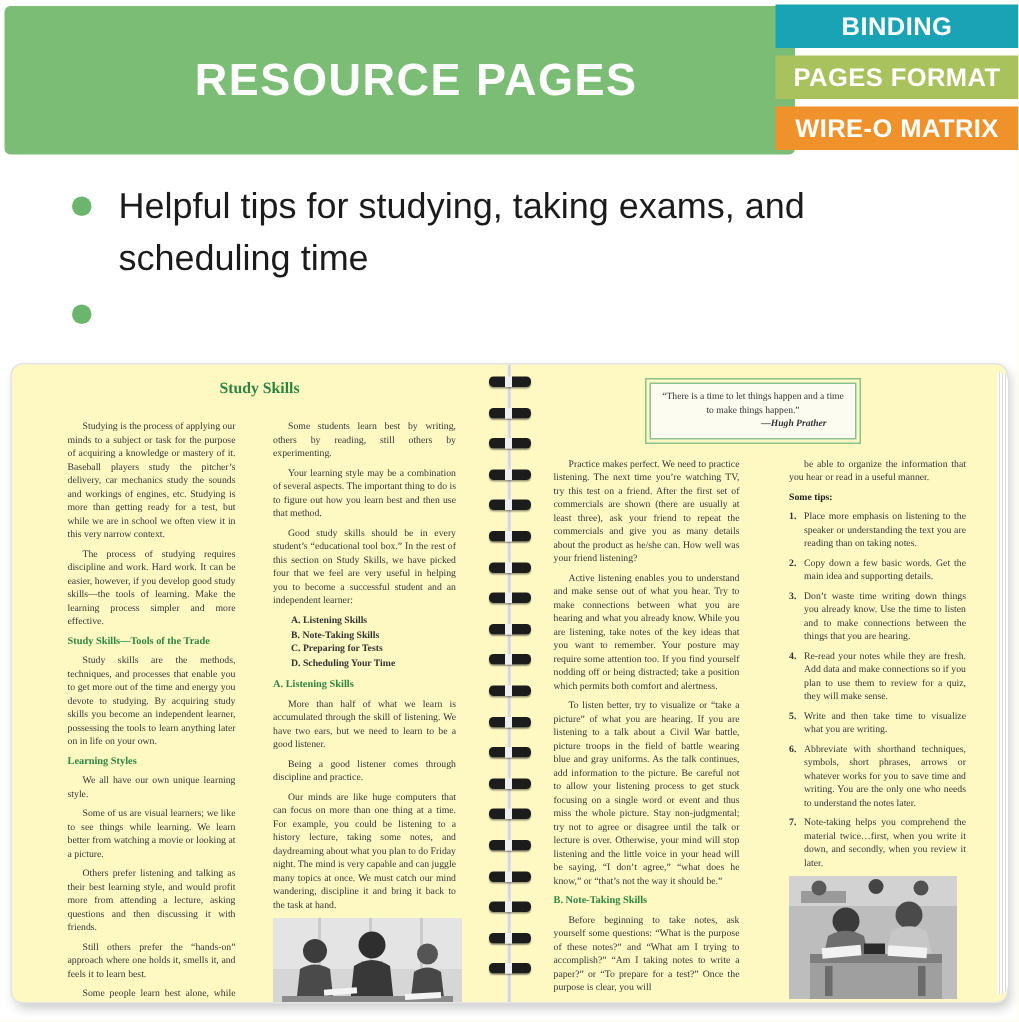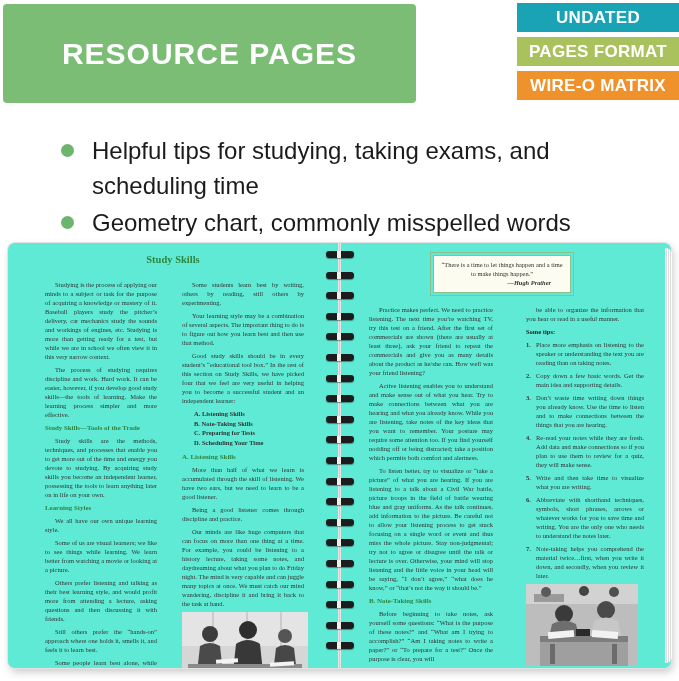--- a/index.html
+++ b/index.html
@@ -2,47 +2,47 @@
 <html lang="en"><head>
 <meta charset="utf-8">
 <style>
   html,body{margin:0;padding:0;}
   body{
     width:679px;height:681px;position:relative;overflow:hidden;
     background:#ffffff;font-family:"Liberation Sans",sans-serif;
   }
   
   .banner{
-    position:absolute;left:3px;top:4px;width:413px;height:99px;
+    position:absolute;left:3px;top:4px;width:505px;height:99px;
     background:#7cbd76;border-radius:4px;
-    display:flex;align-items:center;justify-content:center;
+    display:flex;align-items:center;justify-content:center;padding-left:22px;
   }
   .banner span{color:#fff;font-size:30px;font-weight:bold;letter-spacing:1px;}
   .badge{
     position:absolute;left:517px;width:162px;height:29px;
     display:flex;align-items:center;justify-content:center;
     color:#fff;font-weight:bold;font-size:17px;letter-spacing:.3px;
   }
   .badge.b1{top:3px;background:#19a3b4;}
   .badge.b2{top:37px;background:#a9c25d;}
   .badge.b3{top:71px;background:#f0922b;}
   
   .features{
-    position:absolute;left:75px;top:116px;width:500px;margin:17px;padding:0;list-style:none;
+    position:absolute;left:75px;top:116px;width:500px;margin:4px;padding:0;list-style:none;
     font-size:24px;line-height:35px;color:#1b1b1b;
   }
   .features li{position:relative;margin-bottom:2px;max-width:500px;}
   .features .dot{
     position:absolute;left:-31px;top:11px;width:13px;height:13px;border-radius:50%;
     background:#6cb56c;
   }
   
   .book{
     position:absolute;left:8px;top:243px;width:663px;height:425px;
-    background:#5eead4;border-radius:7px;
+    background:#fef9c3;border-radius:7px;
     box-shadow:0 0 0 1px #e3e3e3, 2px 4px 8px rgba(0,0,0,.22);
   }
   .book .edge-right{
     position:absolute;right:-1px;top:5px;bottom:5px;width:7px;
     background:repeating-linear-gradient(90deg,#fdfdfd 0 1px,#dcdcdc 1px 2px);
     border-radius:0 6px 6px 0;
   }
   .gutter{
     position:absolute;left:330px;top:0;bottom:0;width:3px;
     background:linear-gradient(90deg,#f2f2f2,#cfcfcf 50%,#f2f2f2);
@@ -90,37 +90,36 @@
   .photo-left{width:126px;height:70px;}
   .photo-right{width:112px;height:82px;}
 </style>
 </head>
 <body>
 
 <div class="banner">
   <span>RESOURCE PAGES</span>
 </div>
 <div class="badge b1">
-  <span>UNDATED</span>
+  <span>BINDING</span>
 </div>
 <div class="badge b2">
   <span>PAGES FORMAT</span>
 </div>
 <div class="badge b3">
   <span>WIRE-O MATRIX</span>
 </div>
 
 <ul class="features">
   <li>
     <span class="dot"></span>
     <span>Helpful tips for studying, taking exams, and scheduling time</span>
   </li>
   <li>
     <span class="dot"></span>
-    <span>Geometry chart, commonly misspelled words</span>
   </li>
 </ul>
 
 <div class="book">
 
   <div class="page page-left">
     <div class="page-title">Study Skills</div>
 
     <div class="pcol col-l1">
       <p class="bp">Studying is the process of applying our minds to a subject or task for the purpose of acquiring a knowledge or mastery of it. Baseball players study the pitcher’s delivery, car mechanics study the sounds and workings of engines, etc. Studying is more than getting ready for a test, but while we are in school we often view it in this very narrow context.</p>

